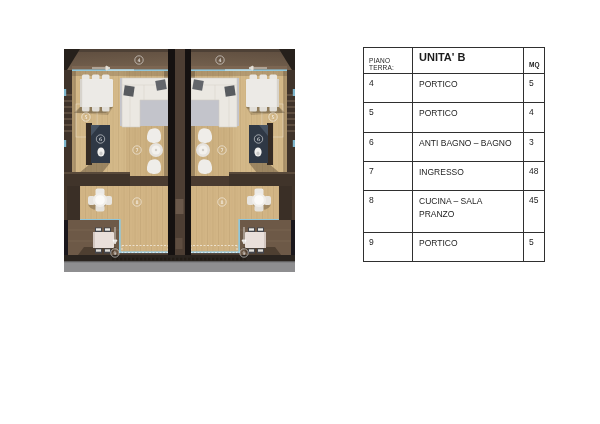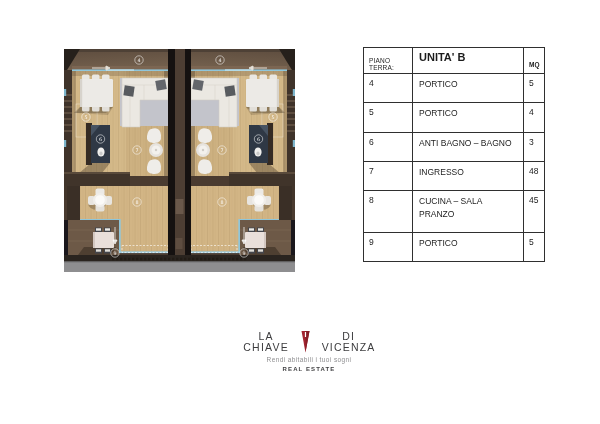--- a/index.html
+++ b/index.html
@@ -291,27 +291,14 @@
       <td class="cell-v">45</td>
     </tr>
     <tr class="row">
       <td class="cell-n">9</td>
       <td class="cell-name">PORTICO</td>
       <td class="cell-v">5</td>
     </tr>
   </tbody>
     </table>
 
-  <div class="logo">
-    <div class="logo-name">
-      <span>LA CHIAVE</span>
-      <svg class="logo-key" width="9" height="23" viewBox="0 0 9 23">
-        <polygon points="0.5,0 8.5,0 4.5,21.5" fill="#a32430"></polygon>
-        <polygon points="4.5,0 8.5,0 4.5,21.5" fill="#871d26"></polygon>
-        <rect x="3.9" y="1" width="1.2" height="5" fill="#ffffff"></rect>
-      </svg>
-      <span>DI VICENZA</span>
-    </div>
-    <div class="logo-tag">Rendi abitabili i tuoi sogni</div>
-    <div class="logo-sub">REAL ESTATE</div>
-  </div>
 
 </div>
 
 </body></html>

